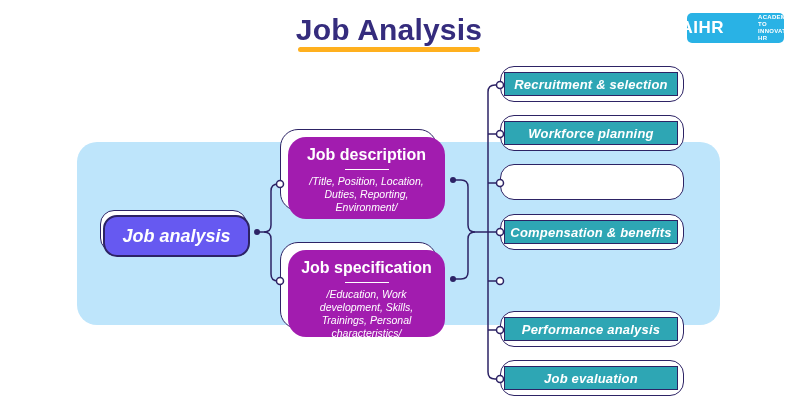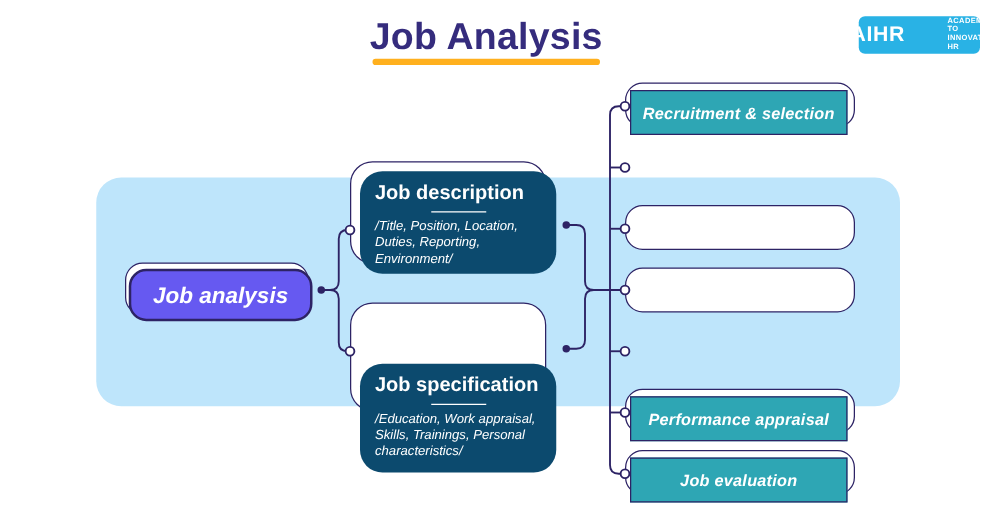--- a/index.html
+++ b/index.html
@@ -94,43 +94,43 @@
     color: #ffffff;
     font-size: 18px; font-weight: 700; font-style: italic;
   }
 
   
   .comp-backing { left: 0; top: 0; width: 157px; border-radius: 18px; }
   .comp-box {
     position: absolute;
     left: 8px; top: 8px;
     width: 157px;
-    background: #0c4a6e;
+    background: #a21caf;
     border-radius: 18px;
     color: #ffffff;
-    text-align: left;
+    text-align: center;
     padding: 9px 12px 6px 12px;
   }
   .comp-title { font-size: 16px; font-weight: 700; }
   .comp-hr { width: 44px; height: 1px; background: #ffffff; margin: 5px auto 5px auto; }
   .comp-details { font-size: 10.5px; font-weight: 400; font-style: italic; line-height: 13px; }
   .desc-group { left: 280px; top: 129px; width: 173px; height: 98px; }
   .desc-backing { height: 82px; }
   .desc-box { height: 82px; }
   .spec-group { left: 280px; top: 242px; width: 173px; height: 103px; }
   .spec-backing { height: 87px; }
-  .spec-box { height: 87px; margin-top: 41px; }
+  .spec-box { height: 87px; }
 
   
   .app-group { left: 500px; width: 190px; height: 42px; }
   .app-backing { left: 0; top: 0; width: 184px; height: 36px; border-radius: 14px; }
   .app-box {
     position: absolute;
     left: 4px; top: 6px;
-    width: 174px; height: 36px;
+    width: 174px; height: 24px;
     background: #2EA6B4;
     border: 1.5px solid #2D2365;
     border-radius: 0;
     display: flex; align-items: center; justify-content: center;
     color: #ffffff;
     font-size: 13px; font-weight: 700; font-style: italic;
     letter-spacing: 0.2px;
     text-align: right;
   }
 </style>
@@ -202,45 +202,54 @@
       <div class="comp-hr"></div>
       <div class="comp-details">/Title, Position, Location, Duties, Reporting, Environment/</div>
     </div>
   </div>
 
   <div class="group spec-group">
     <div class="backing comp-backing spec-backing"></div>
     <div class="comp-box spec-box">
       <div class="comp-title">Job specification</div>
       <div class="comp-hr"></div>
-      <div class="comp-details">/Education, Work appraisal, Skills, Trainings, Personal characteristics/</div>
+      <div class="comp-details">/Education, Work development, Skills, Trainings, Personal characteristics/</div>
     </div>
   </div>
 
   <div class="group app-group" style="top:66px">
     <div class="backing app-backing"></div>
     <div class="app-box">
       <span>Recruitment &amp; selection</span>
     </div>
   </div>
 
+  <div class="group app-group" style="top:115px">
+    <div class="backing app-backing"></div>
+    <div class="app-box">
+      <span>Workforce planning</span>
+    </div>
+  </div>
 
   <div class="group app-group" style="top:164px">
     <div class="backing app-backing"></div>
   </div>
 
   <div class="group app-group" style="top:214px">
     <div class="backing app-backing"></div>
+    <div class="app-box">
+      <span>Compensation &amp; benefits</span>
+    </div>
   </div>
 
 
   <div class="group app-group" style="top:311px">
     <div class="backing app-backing"></div>
     <div class="app-box">
-      <span>Performance appraisal</span>
+      <span>Performance analysis</span>
     </div>
   </div>
 
   <div class="group app-group" style="top:360px">
     <div class="backing app-backing"></div>
     <div class="app-box">
       <span>Job evaluation</span>
     </div>
   </div>
 

